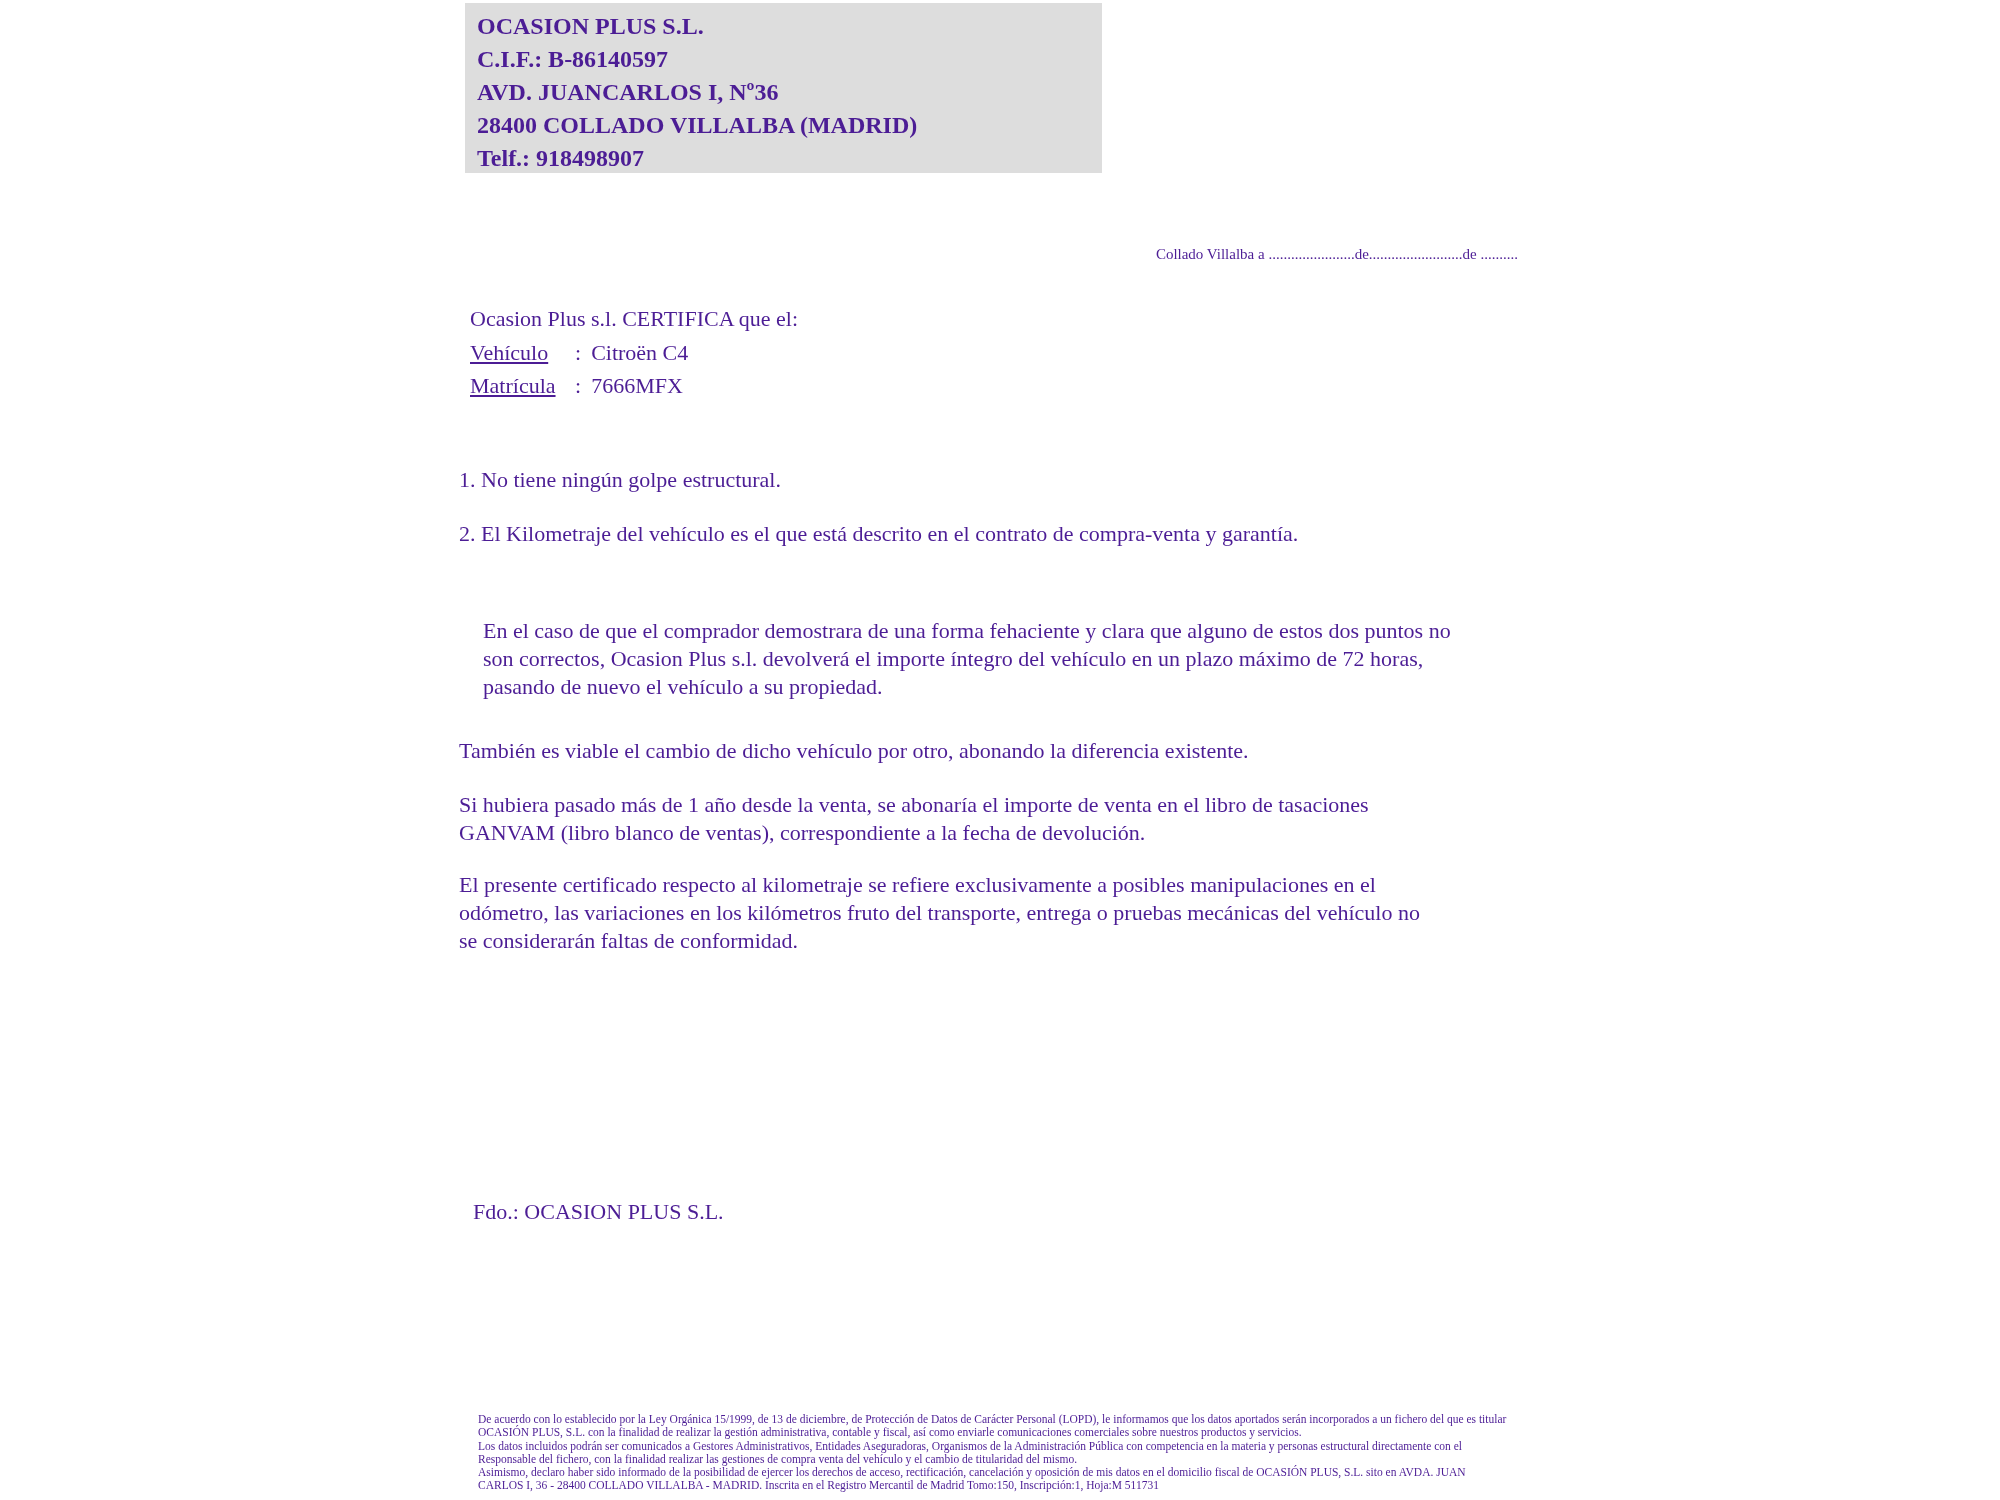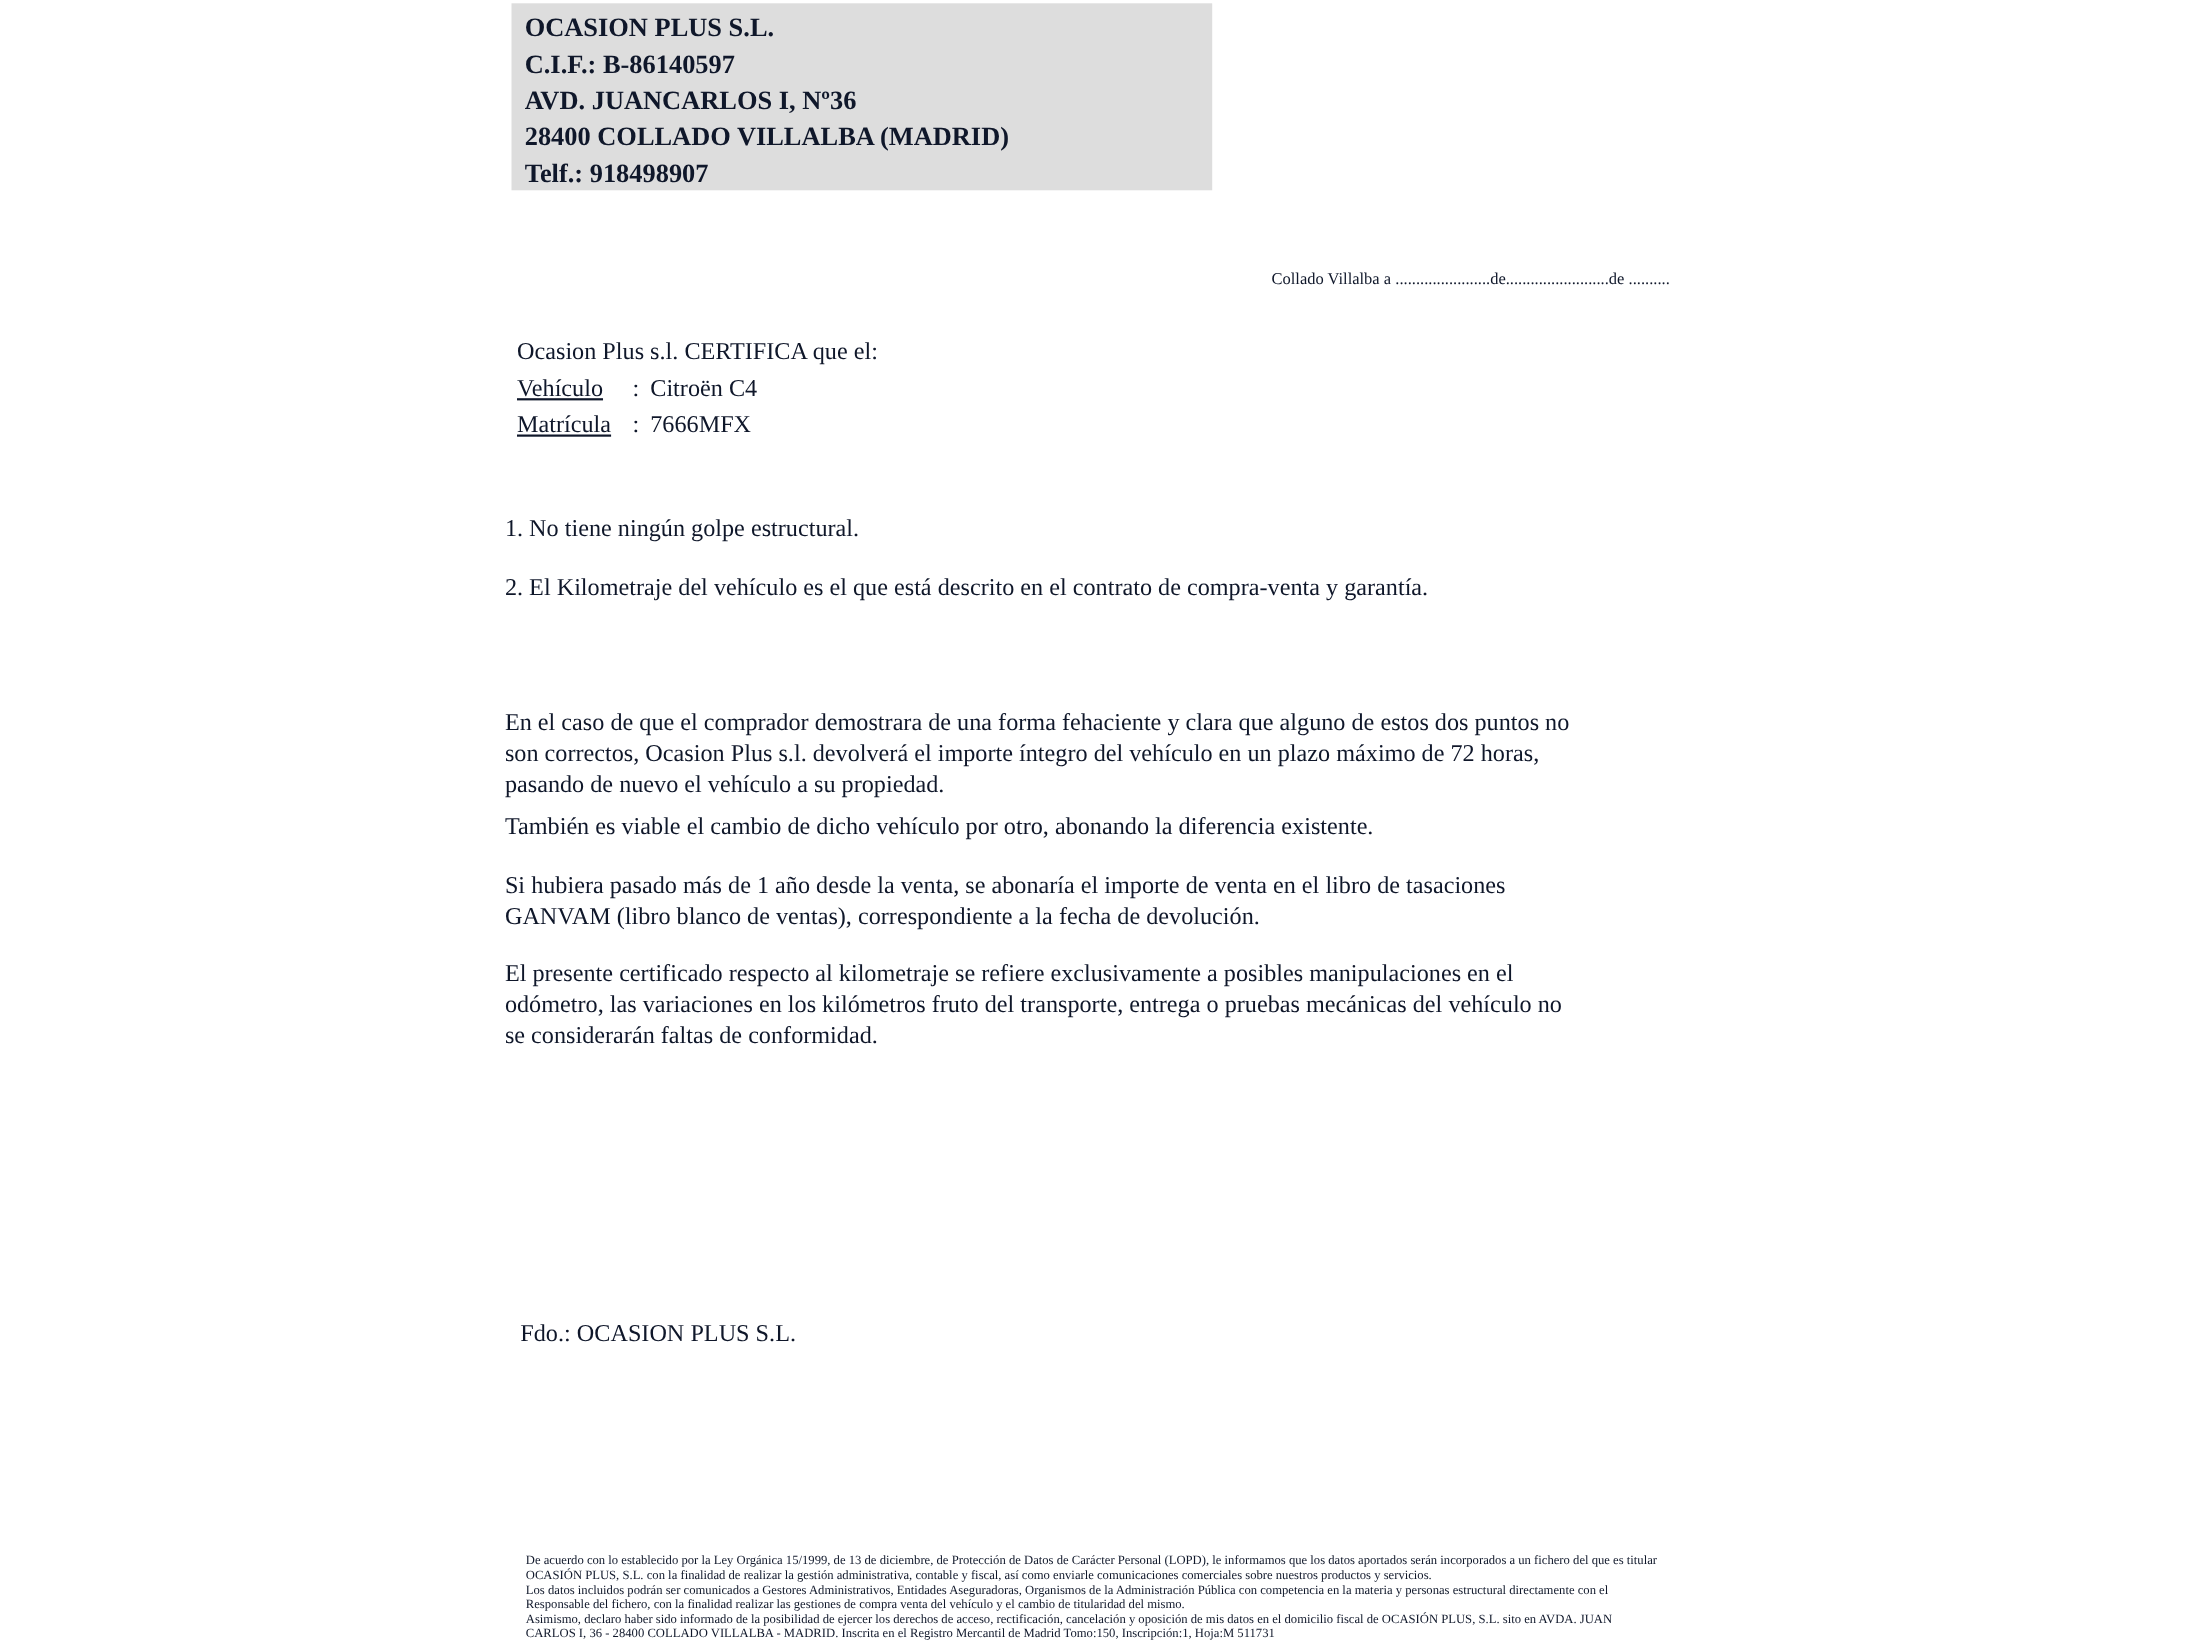--- a/index.html
+++ b/index.html
@@ -54,21 +54,21 @@
   }
   .statement-1 { top: 466px; }
   .statement-2 { top: 520px; }
   .para {
     position: absolute;
     left: 459px;
     font-size: 22px;
     line-height: 28px;
     white-space: nowrap;
   }
-  .para-1 { top: 643px; }
+  .para-1 { top: 617px; margin-left: 24px; }
   .para-2 { top: 737px; }
   .para-3 { top: 791px; }
   .para-4 { top: 871px; }
   .signature {
     position: absolute;
     left: 461px;
     top: 1199px;
     font-size: 22px;
     white-space: nowrap;
     margin-left: 12px;
@@ -78,21 +78,21 @@
     left: 478px;
     top: 1413px;
     font-size: 11.5px;
     line-height: 13.3px;
     white-space: nowrap;
   }
 </style>
 </head>
 <body>
 
-<div class="page" style="background: rgb(255, 255, 255); color: #0f172a;">
+<div class="page" style="background: rgb(255, 255, 255); color: #4c1d95;">
 
   <div class="header-box" style="background: rgb(221, 221, 221);">
     <div>OCASION PLUS S.L.</div>
     <div>C.I.F.: B-86140597</div>
     <div>AVD. JUANCARLOS I, Nº36</div>
     <div>28400 COLLADO VILLALBA (MADRID)</div>
     <div>Telf.: 918498907</div>
   </div>
 
   <div class="date-line">Collado Villalba a .......................de.........................de ..........</div>

